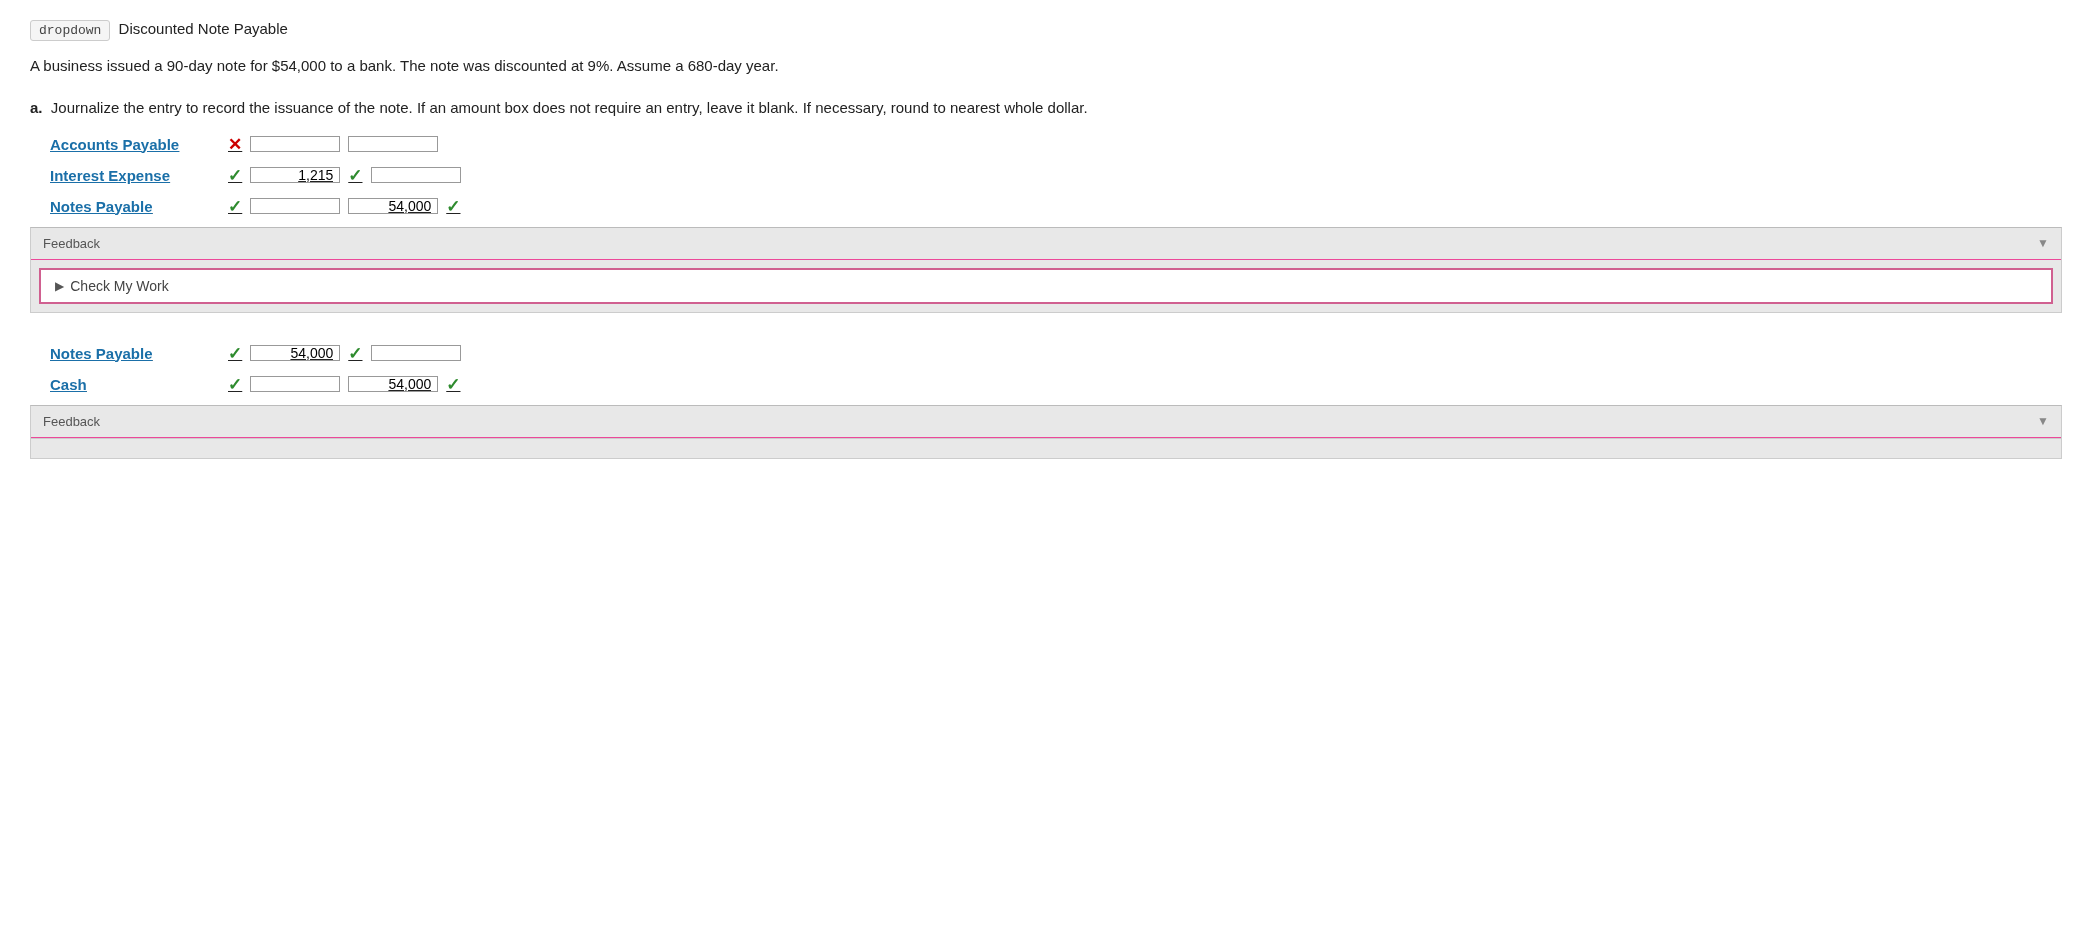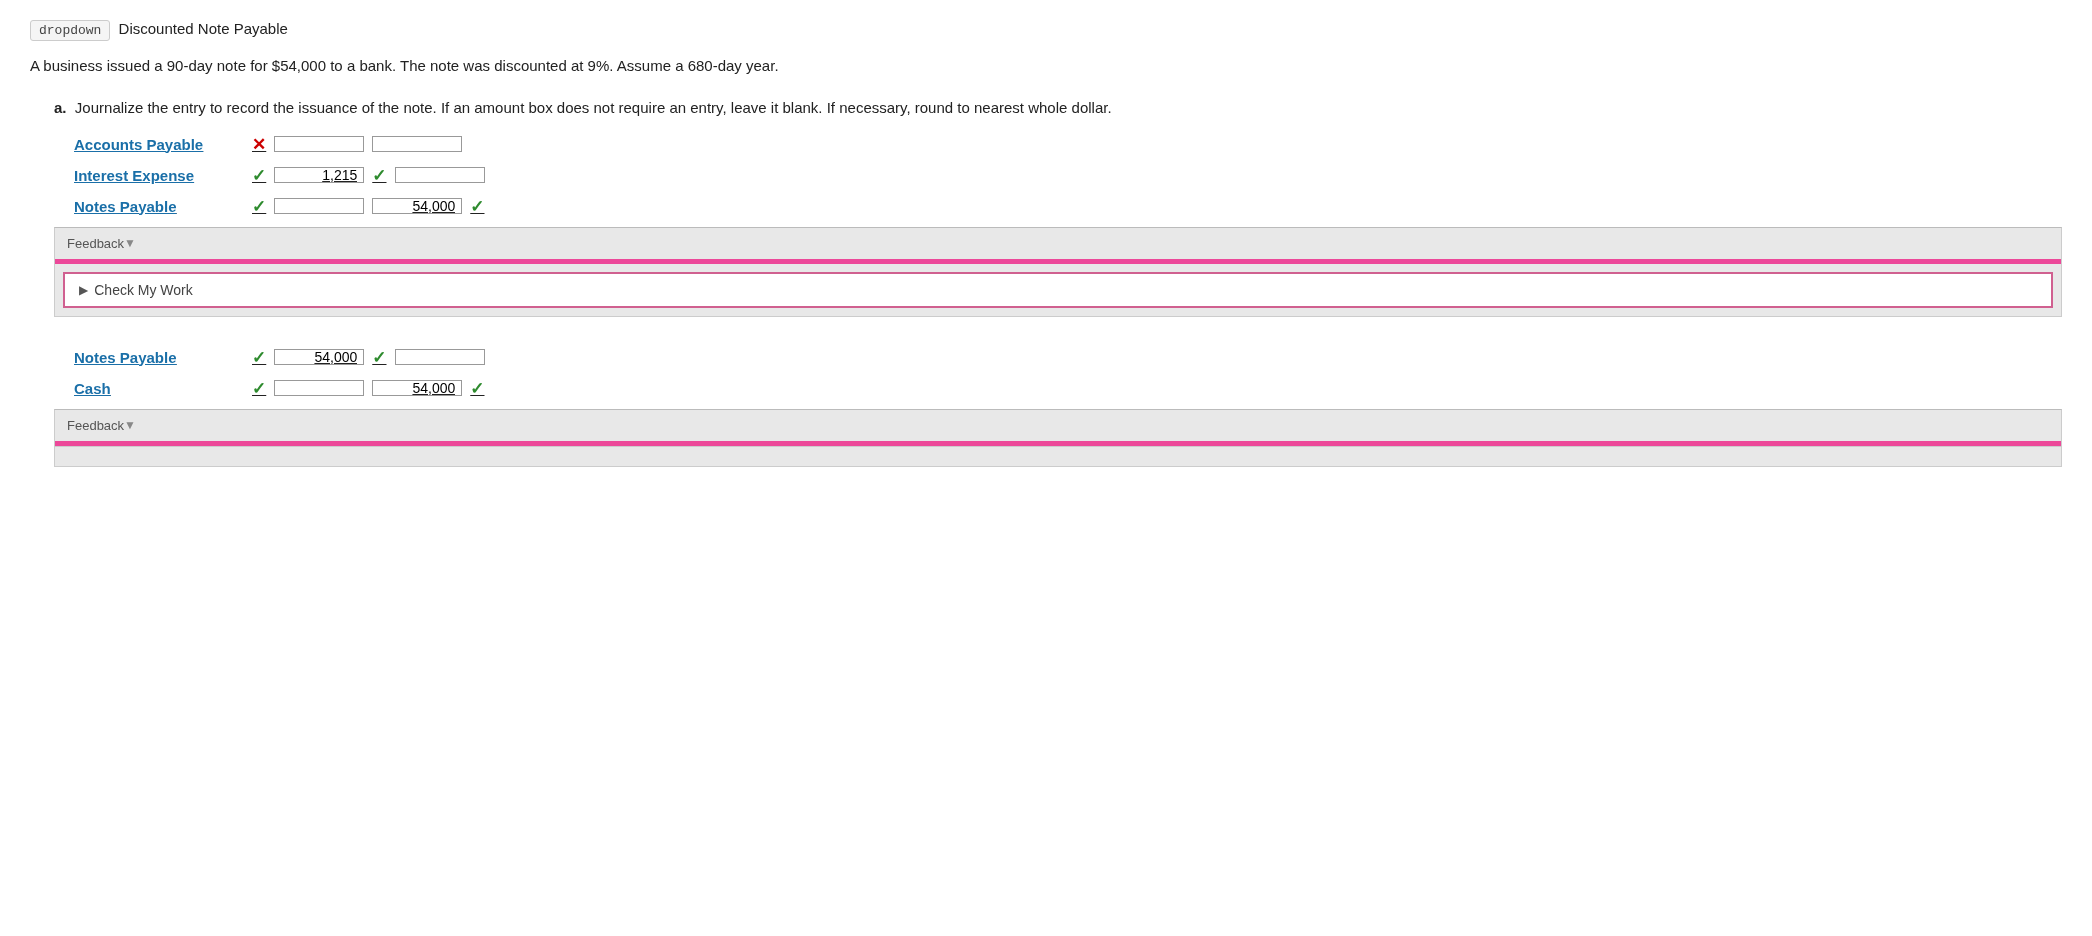--- a/index.html
+++ b/index.html
@@ -26,21 +26,20 @@
       font-size: 15px;
       color: #222;
     }
     .problem-text {
       margin-bottom: 18px;
       font-size: 15px;
       line-height: 1.5;
     }
     .section {
       margin-bottom: 18px;
-      margin-left: 24px;
     }
     .instruction {
       margin-bottom: 14px;
       font-size: 15px;
       line-height: 1.6;
     }
     .instruction strong {
       font-weight: bold;
     }
     .journal-entries {
@@ -89,26 +88,26 @@
     }
     .feedback-box {
       background: #e8e8e8;
       border: 1px solid #ccc;
       border-top: 1px solid #bbb;
       margin-top: 10px;
       margin-bottom: 4px;
     }
     .feedback-header {
       display: flex;
-      justify-content: flex-start;
+      justify-content: space-between;
       align-items: center;
       padding: 8px 12px;
       font-size: 13px;
       color: #555;
-      border-bottom: 5px solid #ec4899;
+      border-bottom: 1px solid #ec4899;
     }
     .feedback-chevron {
       color: #888;
       font-size: 12px;
     }
     .check-my-work-box {
       border: 2px solid #d06090;
       background: #fff;
       padding: 8px 14px;
       margin: 4px;

